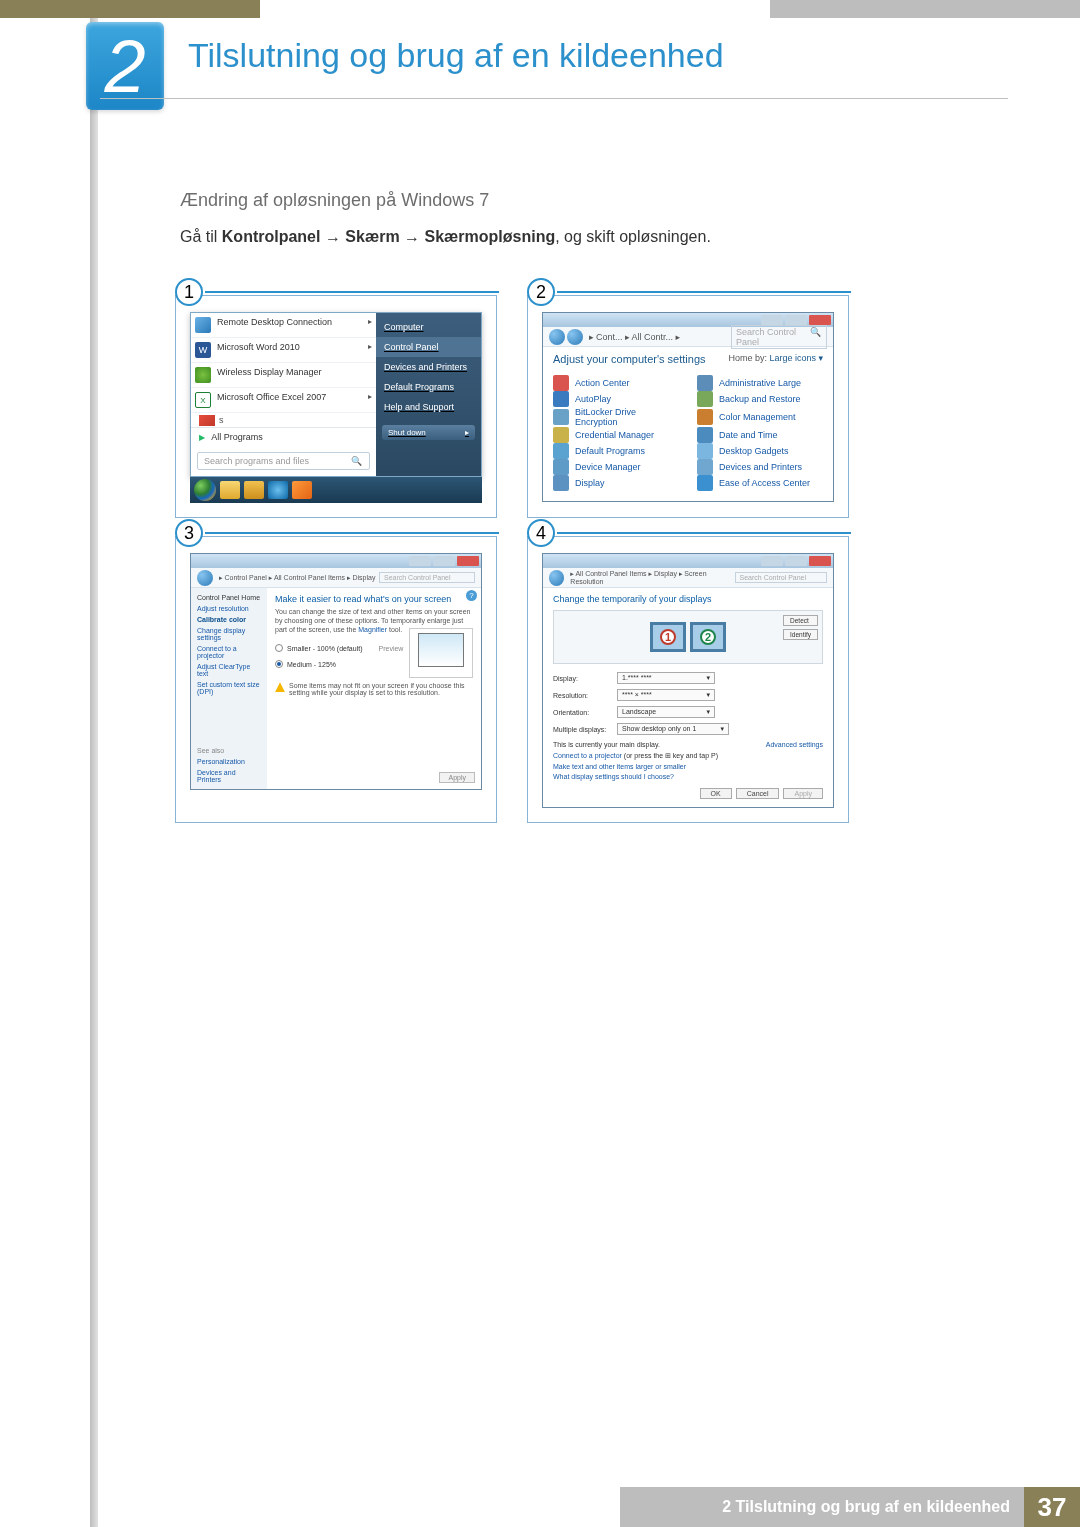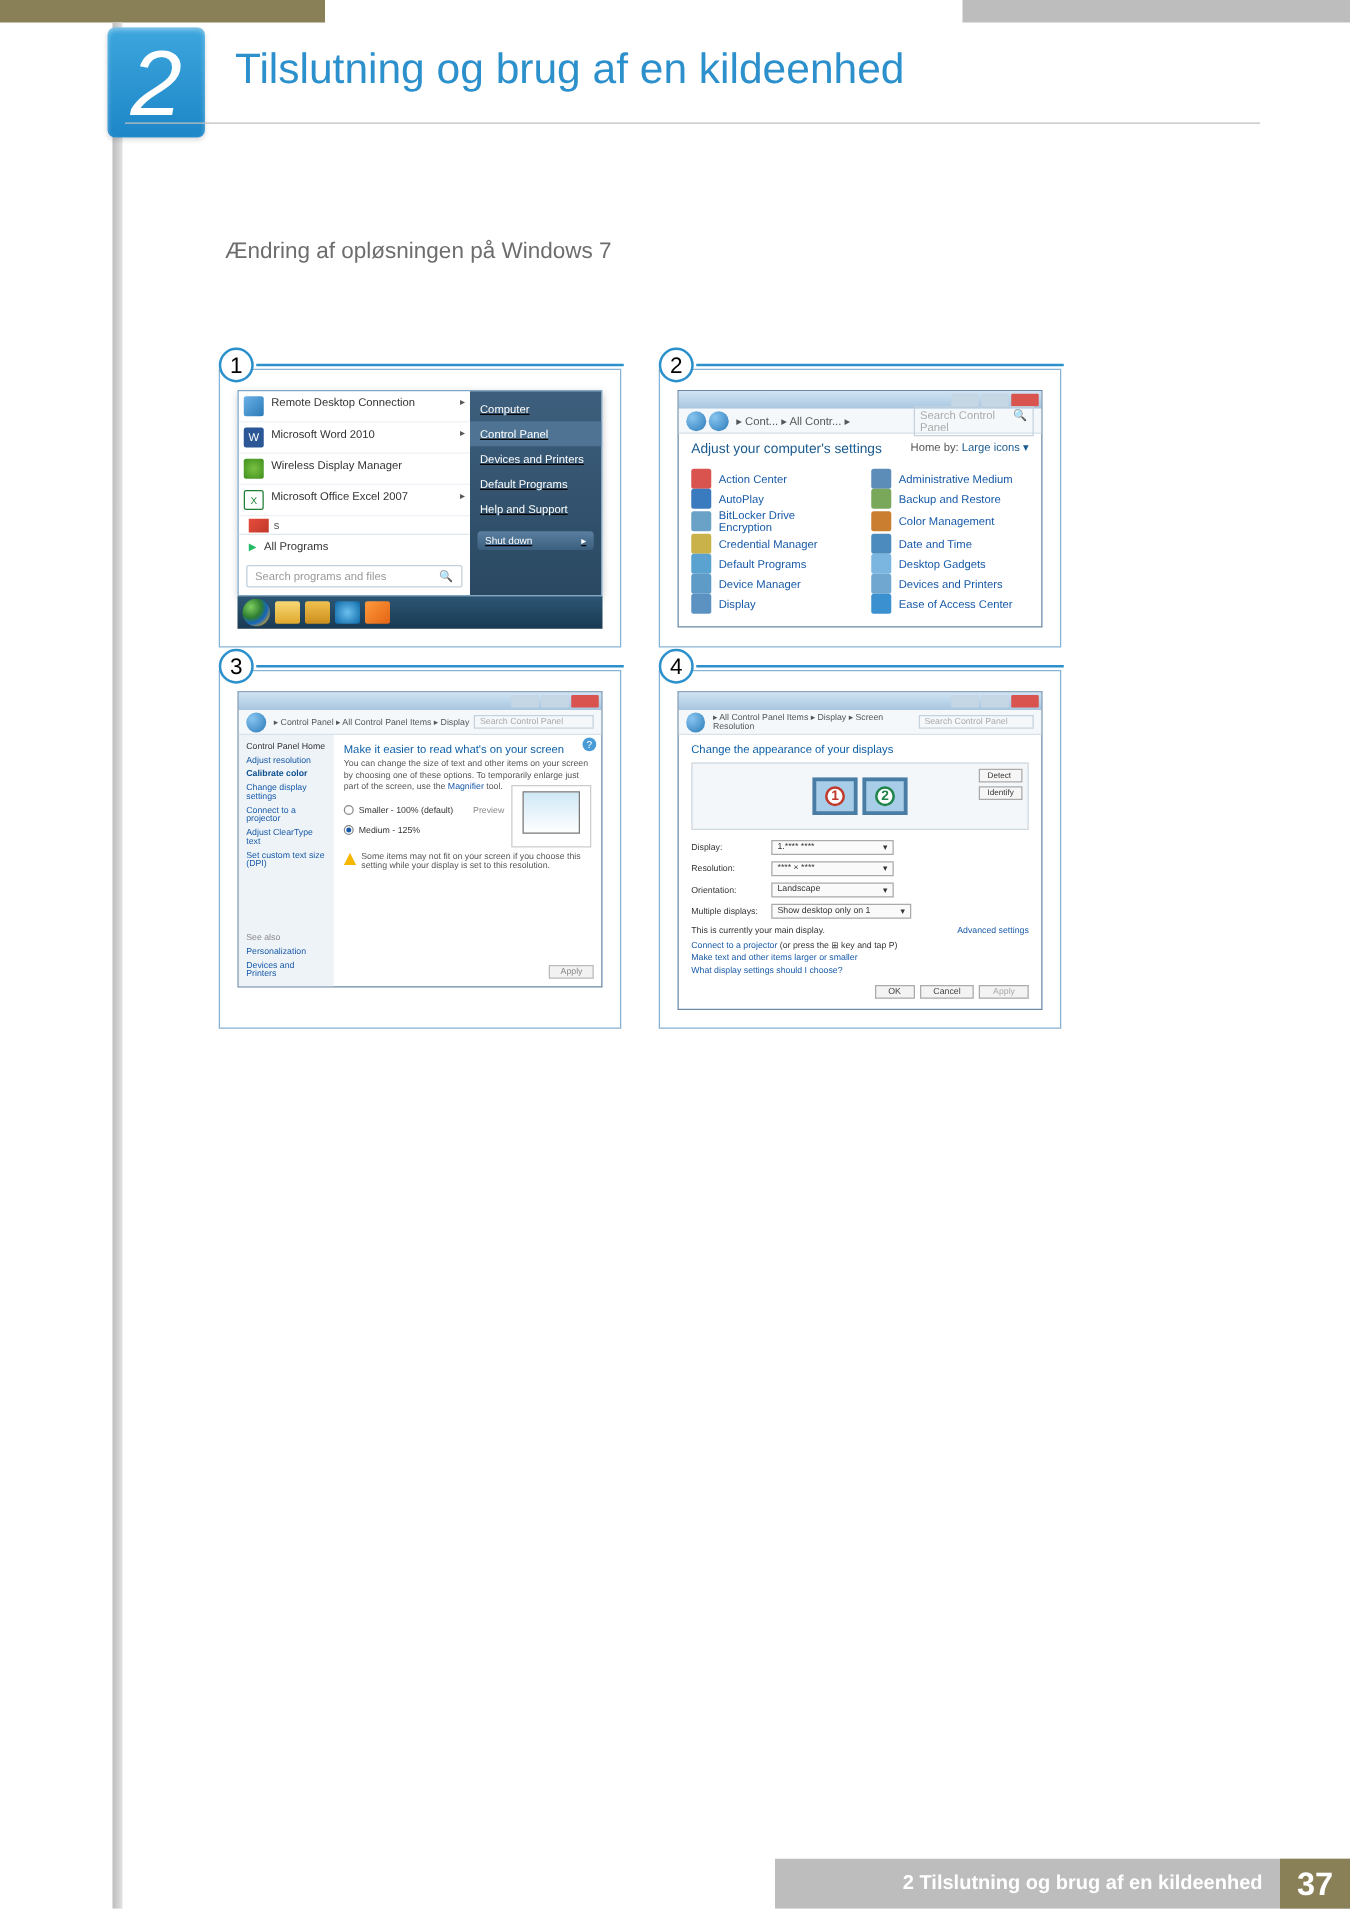--- a/index.html
+++ b/index.html
@@ -311,20 +311,23 @@
 </div>
 
 <div class="left-rail"></div>
 
 <div class="chapter-badge">2</div>
 <div class="chapter-title">Tilslutning og brug af en kildeenhed</div>
 <div class="title-underline"></div>
 
 <div class="content">
   <div class="subheading">Ændring af opløsningen på Windows 7</div>
+  <div class="instruction">
+    <span>Gå til </span><b>Kontrolpanel</b><span class="arrow"> → </span><b>Skærm</b><span class="arrow"> → </span><b>Skærmopløsning</b><span>, og skift opløsningen.</span>
+  </div>
 </div>
 
 <div class="shots">
 
   <div class="shot">
     <div class="num">1</div>
     <div class="startmenu">
       <div class="sm-left">
         <div class="sm-item">
           <span class="ic" style="background:linear-gradient(135deg,#6ab2e7,#2a7ab8);"></span>
@@ -404,21 +407,21 @@
             <span>Large icons ▾</span>
           </span>
         </div>
         <div class="cp-items" id="cp-items">
             <div class="cp-item">
               <span class="ic" style="background: rgb(217, 83, 79);"></span>
               <span>Action Center</span>
             </div>
             <div class="cp-item">
               <span class="ic" style="background: rgb(91, 141, 184);"></span>
-              <span>Administrative Medium</span>
+              <span>Administrative Large</span>
             </div>
             <div class="cp-item">
               <span class="ic" style="background: rgb(58, 123, 191);"></span>
               <span>AutoPlay</span>
             </div>
             <div class="cp-item">
               <span class="ic" style="background: rgb(122, 168, 90);"></span>
               <span>Backup and Restore</span>
             </div>
             <div class="cp-item">
@@ -534,21 +537,21 @@
         <span style="background:#d9534f;"></span>
       </div>
       <div class="cp-nav">
         <span class="navbtn"></span>
         <span class="crumb">▸ All Control Panel Items ▸ Display ▸ Screen Resolution</span>
         <span class="search">
           <span>Search Control Panel</span>
         </span>
       </div>
       <div class="res-body">
-        <h4>Change the appearance of your displays</h4>
+        <h4>Change the temporarily of your displays</h4>
         <div class="res-preview">
           <div class="mon1">
               <span class="c">1</span>
             </div>
           <div class="mon2">
               <span class="c">2</span>
             </div>
           <div class="btns">
             <span>Detect</span>
             <span>Identify</span>

